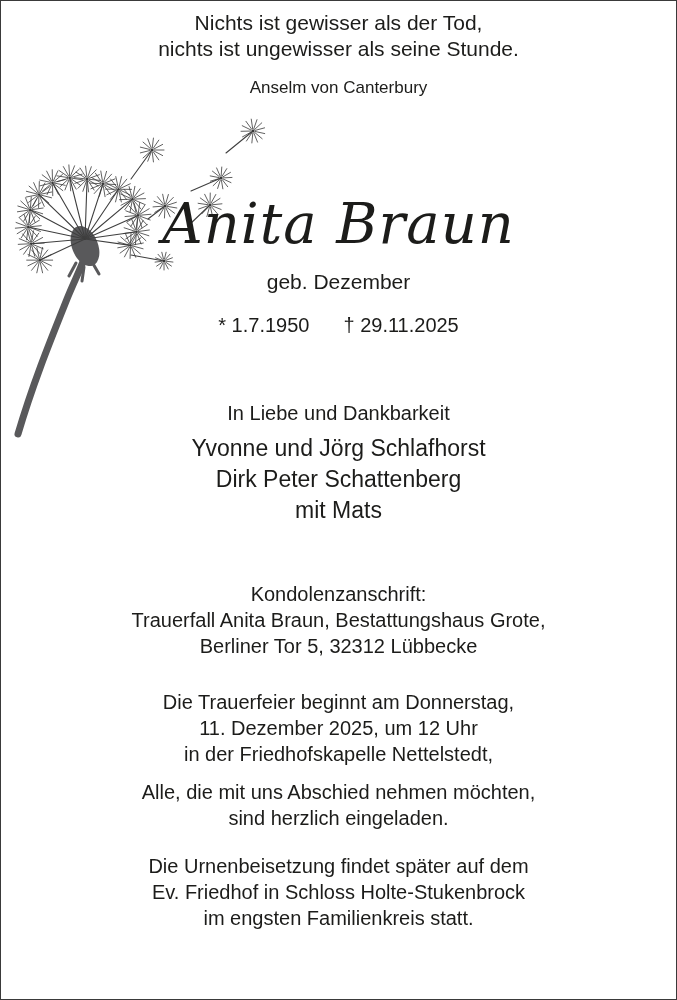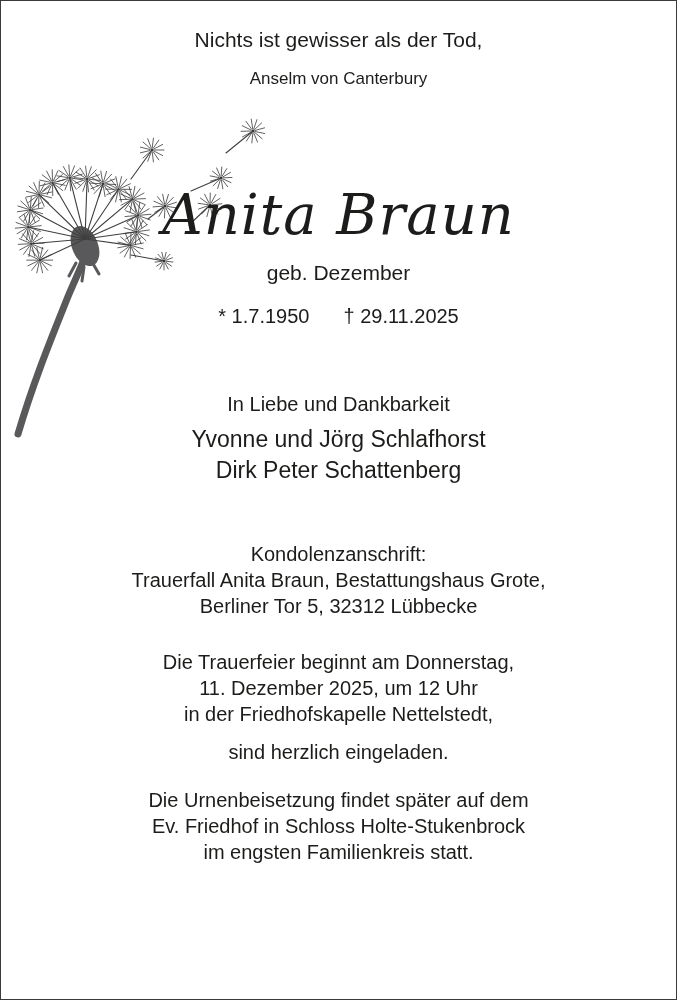--- a/index.html
+++ b/index.html
@@ -21,21 +21,21 @@
     top: 100px;
     width: 290px;
     height: 350px;
     pointer-events: none;
   }
   .content { position: relative; }
   .quote-line {
     font-size: 21px;
     line-height: 26px;
   }
-  .quote { padding-top: 26px; }
+  .quote { padding-top: 9px; }
   .attribution {
     font-size: 17px;
     margin-top: 15px;
     line-height: 21px;
   }
   .name {
     font-family: "DejaVu Serif", serif;
     font-style: italic;
     font-weight: normal;
     font-size: 56px;
@@ -397,49 +397,52 @@
       <line x1="163.00816820453113" y1="161.99998332003912" x2="163.03675692039013" y2="168.99992494017607" stroke="#383838" stroke-width="0.8" stroke-linecap="round"></line>
       <line x1="162.07779399339765" y1="161.77469323585416" x2="158.85007297028943" y2="167.98611956134377" stroke="#383838" stroke-width="0.8" stroke-linecap="round"></line>
       <line x1="161.3586860645896" y1="161.142842318707" x2="155.61408729065317" y2="165.14279043418153" stroke="#383838" stroke-width="0.8" stroke-linecap="round"></line>
       <line x1="161.0155833784069" y1="160.24917999908703" x2="154.07012520283104" y2="161.1213099958917" stroke="#383838" stroke-width="0.8" stroke-linecap="round"></line>
       <circle cx="163" cy="160" r="1.3" fill="#383838"></circle>
     </svg>
 
   <div class="content">
     <div class="quote">
       <div class="quote-line">Nichts ist gewisser als der Tod,</div>
+      <div class="quote-line">nichts ist ungewisser als seine Stunde.</div>
       <div class="attribution">Anselm von Canterbury</div>
     </div>
 
     <div class="name">Anita Braun</div>
     <div class="maiden">geb. Dezember</div>
 
     <div class="dates">
       <span class="birth">* 1.7.1950</span><span class="death">† 29.11.2025</span>
     </div>
 
     <div class="intro">In Liebe und Dankbarkeit</div>
     <div class="mourners">
       <div class="mourner-line">Yvonne und Jörg Schlafhorst</div>
       <div class="mourner-line">Dirk Peter Schattenberg</div>
+      <div class="mourner-line">mit Mats</div>
     </div>
 
     <div class="section condolence">
       <div>Kondolenzanschrift:</div>
       <div>Trauerfall Anita Braun, Bestattungshaus Grote,</div>
       <div>Berliner Tor 5, 32312 Lübbecke</div>
     </div>
 
     <div class="section service">
       <div>Die Trauerfeier beginnt am Donnerstag,</div>
       <div>11. Dezember 2025, um 12 Uhr</div>
       <div>in der Friedhofskapelle Nettelstedt,</div>
     </div>
 
     <div class="section invitation">
+      <div>Alle, die mit uns Abschied nehmen möchten,</div>
       <div>sind herzlich eingeladen.</div>
     </div>
 
     <div class="section burial">
       <div>Die Urnenbeisetzung findet später auf dem</div>
       <div>Ev. Friedhof in Schloss Holte-Stukenbrock</div>
       <div>im engsten Familienkreis statt.</div>
     </div>
   </div>
 </div>

